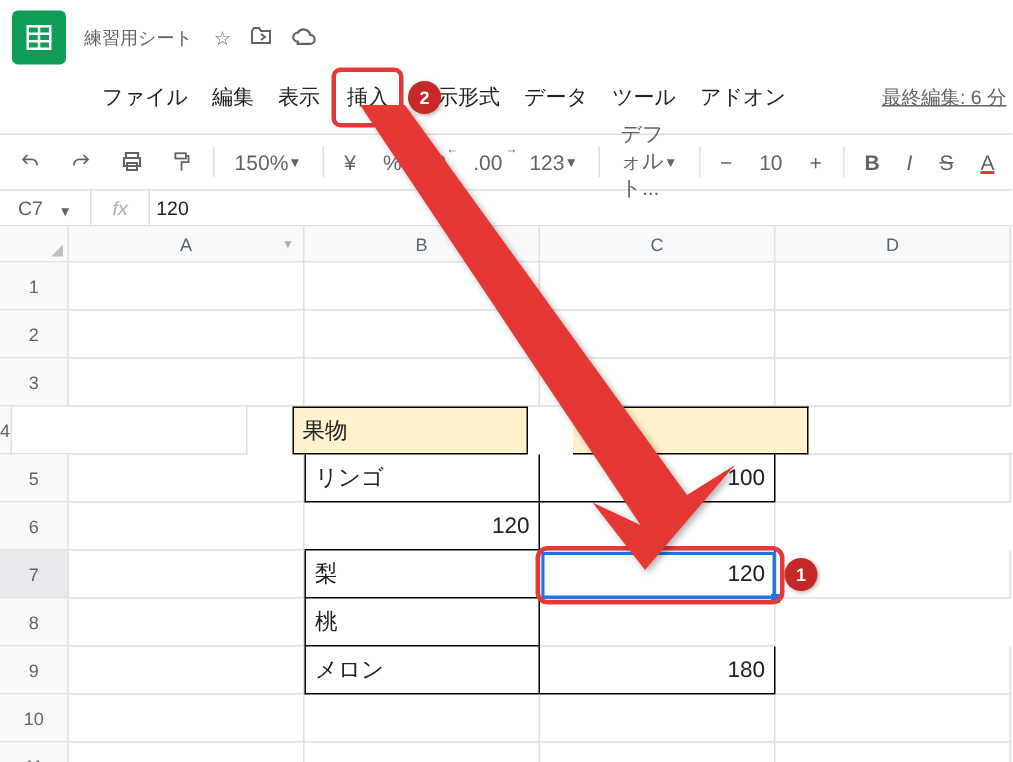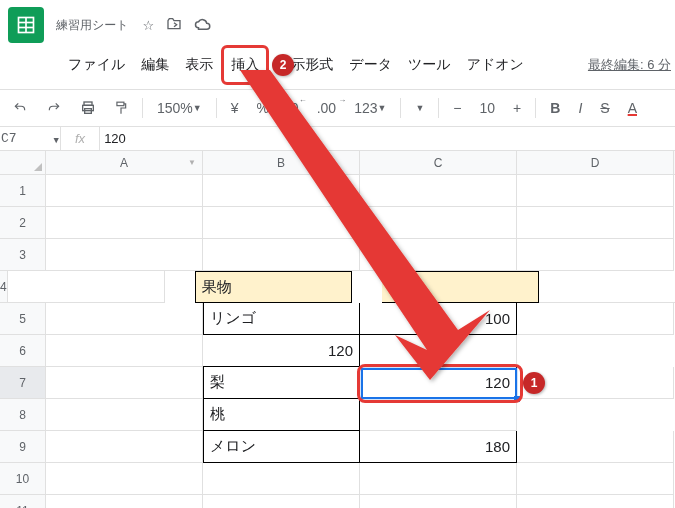--- a/index.html
+++ b/index.html
@@ -23,21 +23,21 @@
   .toolbar .sep { width:1px; height:20px; background:#e0e0e0; }
   .zoom { font-size: 13px; }
   .font-sel { font-size: 13px; }
   .font-size { font-size: 13px; }
   .bold { font-weight: bold; }
   .italic { font-style: italic; }
   .strike { text-decoration: line-through; }
   .text-color { text-decoration: underline; text-decoration-color: #e53935; text-decoration-thickness: 2px; color:#5f6368;}
 
   .name-box-row { display: flex; align-items: center; border-bottom: 1px solid #e0e0e0; height: 24px; font-size: 13px; color: #5f6368;}
-  .name-box { width: 60px; padding: 0 1px; display:flex; align-items:flex-end; justify-content:space-between;font-family:Liberation Mono, monospace;}
+  .name-box { width: 60px; padding: 0 12px; display:flex; align-items:flex-end; justify-content:space-between;}
   .name-box .dd { font-size: 9px; }
   .fx { padding: 0 14px; color: #b0b0b0; font-style: italic;}
   .formula { padding-left: 4px; color:#202124;}
   .vsep { width:1px; height:100%; background:#e0e0e0;}
 
   .grid { position: relative; }
   .col-headers { display: flex; height: 24px; background: #f8f9fa; border-bottom: 1px solid #e0e0e0;}
   .corner { width: 46px; border-right: 1px solid #e0e0e0; background:#f8f9fa; position:relative;}
   .corner::after{ content:""; position:absolute; right:3px; bottom:3px; width:0; height:0; border-style:solid; border-width:0 0 8px 8px; border-color: transparent transparent #c0c0c0 transparent;}
   .col-h { flex: 0 0 157px; border-right: 1px solid #e0e0e0; display:flex; align-items:center; justify-content:center; font-size:12px; color:#5f6368; position:relative;}
@@ -153,20 +153,21 @@
   <div class="tb" style="position:relative">
       <span>.00</span>
       <span style="font-size:8px;position:absolute;top:-2px;right:-6px">→</span>
     </div>
   <div class="tb">
       <span>123</span>
       <span style="font-size:9px">▼</span>
     </div>
   <div class="sep"></div>
   <div class="tb font-sel">
+      <span>デフォルト...</span> 
       <span style="font-size:9px">▼</span>
     </div>
   <div class="sep"></div>
   <div class="tb">−</div>
   <div class="tb font-size">10</div>
   <div class="tb">+</div>
   <div class="sep"></div>
   <div class="tb bold">B</div>
   <div class="tb italic">I</div>
   <div class="tb strike">S</div>

